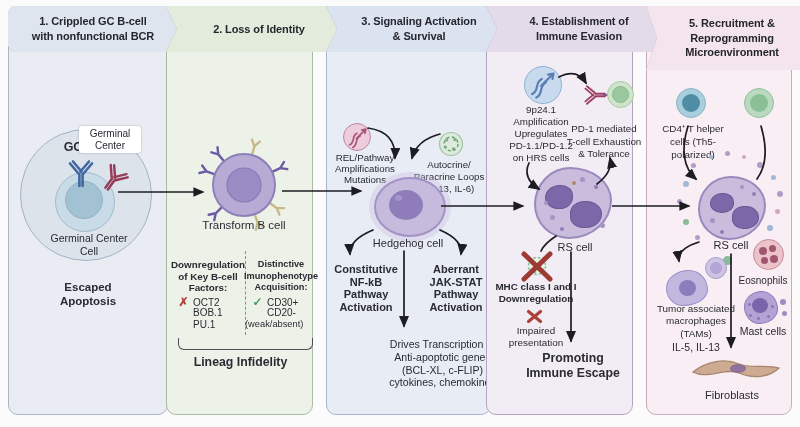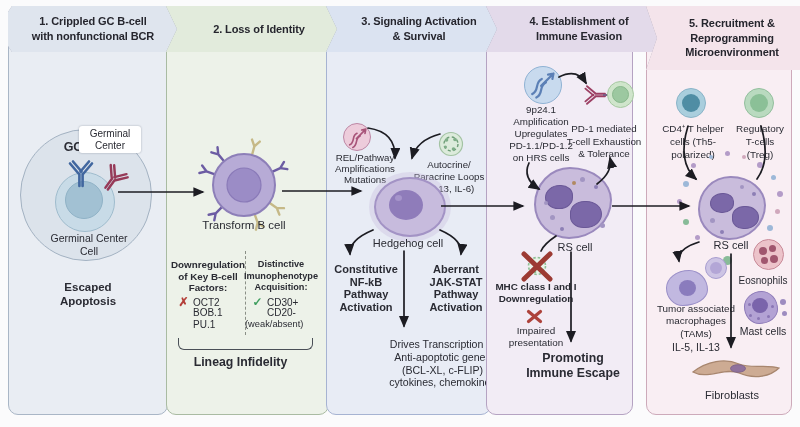--- a/index.html
+++ b/index.html
@@ -72,21 +72,21 @@
       <div class="t sb" style="left:48px;top:105px;width:32px;font-size:12.5px;">GC</div>
       <div class="tag" style="left:70px;top:91px;width:56px;">Germinal
 Center</div>
       <div class="t" style="left:20px;top:197px;width:120px;font-size:10.5px;">Germinal Center
 Cell</div>
       <div class="t b" style="left:19px;top:245px;width:120px;font-size:11.5px;line-height:1.25;">Escaped
 Apoptosis</div>
     </div>
   </section>
 
-  <section class="panel" style="left:166px;width:147px;padding-left:16px;">
+  <section class="panel" style="left:166px;width:147px;">
     <div class="hdr" style="left:0;width:160px;height:46px;">
       <div class="hdr-shape hdr-mid" style="background:var(--p2-header);padding:0 15px 0 13px;">
         <span class="hdr-title">2. Loss of Identity</span>
       </div>
     </div>
     <div class="pbody" style="background:var(--p2-body);border-color:var(--p2-border);">
       <svg style="position:absolute;left:29px;top:102px;" width="96" height="96" viewBox="0 0 96 96">
         <g fill="none" stroke-linecap="round" stroke-width="2.4">
           <g transform="rotate(-40 48 48)" stroke="#6c5ca3">
               <path d="M48,17 V8 M48,8 L44,2 M48,8 L52,2"></path>
@@ -290,23 +290,20 @@
     <div class="pbody" style="background:var(--p5-body);border-color:var(--p5-border);">
       <div class="cir" style="left:29px;top:53px;width:30px;height:30px;background:#a9cedd;border:1.4px solid #8ab4c8;display:flex;align-items:center;justify-content:center;">
         <div style="width:18px;height:18px;border-radius:50%;background:#4f8da4;"></div>
       </div>
       <div class="cir" style="left:97px;top:53px;width:30px;height:30px;background:#b9dabf;border:1.4px solid #93bf9d;display:flex;align-items:center;justify-content:center;">
         <div style="width:18px;height:18px;border-radius:50%;background:#8bc097;"></div>
       </div>
       <div class="t" style="left:-2px;top:88px;width:96px;font-size:9.9px;line-height:1.31;">CD4⁺ T helper
 cells (Th5-
 polarized)</div>
-      <div class="t" style="left:72px;top:88px;width:82px;font-size:9.9px;line-height:1.31;">Regulatory
-T-cells
-(Treg)</div>
 
       <span class="dot" style="left:44px;top:128px;width:5px;height:5px;background:#b49cc8;"></span>
       <span class="dot" style="left:62px;top:120px;width:4px;height:4px;background:#9db8d8;"></span>
       <span class="dot" style="left:78px;top:116px;width:5px;height:5px;background:#b49cc8;"></span>
       <span class="dot" style="left:95px;top:120px;width:4px;height:4px;background:#d0a8bc;"></span>
       <span class="dot" style="left:110px;top:127px;width:6px;height:6px;background:#b49cc8;"></span>
       <span class="dot" style="left:124px;top:140px;width:5px;height:5px;background:#9db8d8;"></span>
       <span class="dot" style="left:130px;top:156px;width:6px;height:6px;background:#b49cc8;"></span>
       <span class="dot" style="left:128px;top:174px;width:5px;height:5px;background:#d0a8bc;"></span>
       <span class="dot" style="left:120px;top:190px;width:6px;height:6px;background:#9db8d8;"></span>

